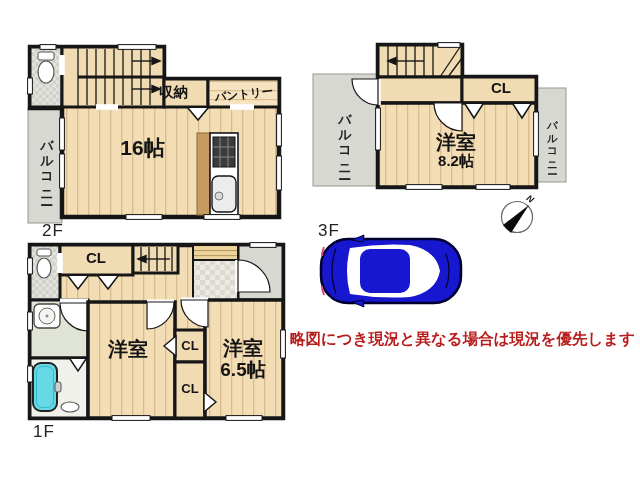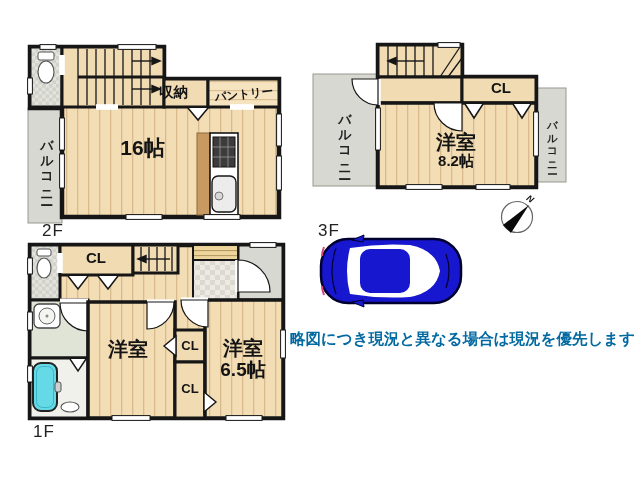--- a/index.html
+++ b/index.html
@@ -4,21 +4,21 @@
 <style>
   html,body{margin:0;padding:0;background:#fff;}
   #canvas{position:relative;width:640px;height:480px;background:#fff;overflow:hidden;
           font-family:"Liberation Sans","DejaVu Sans",sans-serif;color:#111;}
   #plan-svg{position:absolute;left:0;top:0;}
   .lbl{position:absolute;color:#141414;line-height:1.12;text-align:center;white-space:nowrap;}
   .room-name{font-weight:700;}
   .vtext{writing-mode:vertical-rl;text-orientation:upright;letter-spacing:2px;
          display:flex;align-items:center;justify-content:center;color:#222;font-weight:600;}
   .floor-tag{font-size:17px;font-weight:500;color:#222;letter-spacing:1px;}
-  .disclaimer{position:absolute;left:290px;top:329px;font-size:15.5px;font-weight:600;color:#0369a1;}
+  .disclaimer{position:absolute;left:290px;top:329px;font-size:15.5px;font-weight:600;color:#b91c1c;}
   .north{position:absolute;left:527px;top:194px;font-size:9px;font-weight:700;font-style:italic;transform:rotate(35deg);}
 </style>
 </head>
 <body>
 
 <div id="canvas">
 
 <svg id="plan-svg" width="640" height="480" viewBox="0 0 640 480">
   <defs>
     <pattern id="woodV" width="11" height="22" patternUnits="userSpaceOnUse">

